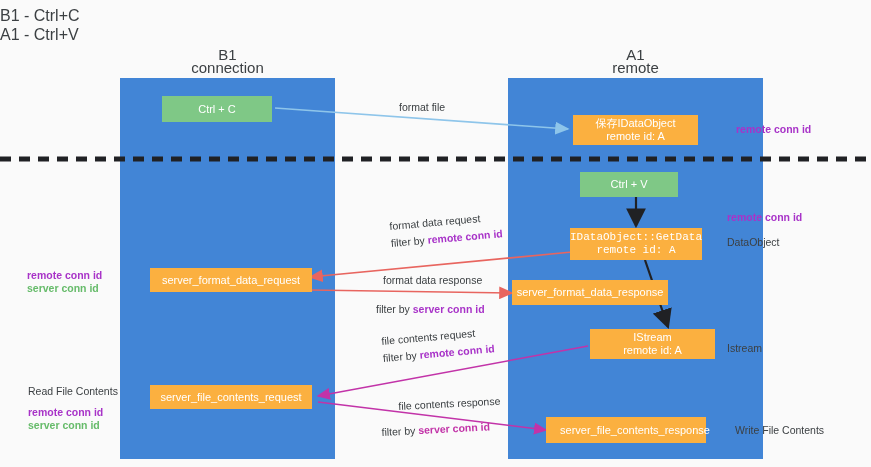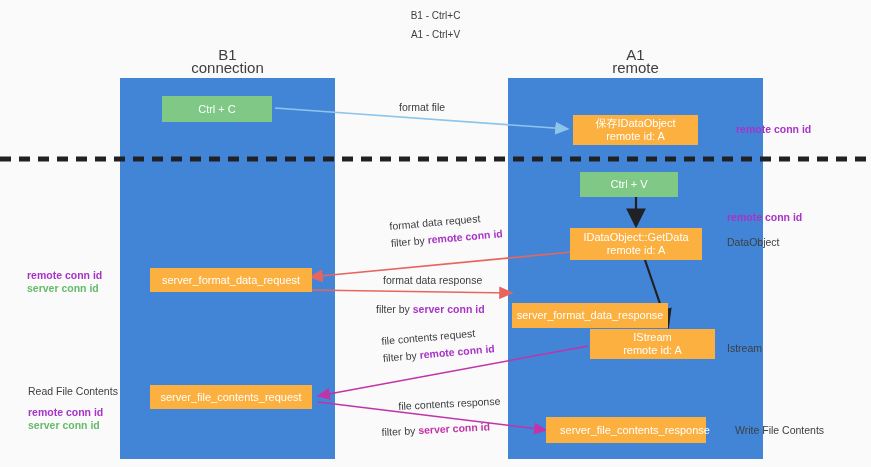--- a/index.html
+++ b/index.html
@@ -7,21 +7,21 @@
     width:871px;height:467px;
     background:#fafafa;
     font-family:"Liberation Sans","DejaVu Sans",sans-serif;
     overflow:hidden;
   }
   #stage{position:relative;width:871px;height:467px;}
 
   
   .title{
     position:absolute;left:0;top:6px;width:871px;
-    text-align:center;color:#3c4043;font-size:10px;line-height:19px;
+    color:#3c4043;font-size:16px;line-height:19px;
     white-space:pre-line;
   }
 
   
   .colhead{
     position:absolute;text-align:center;color:#3c4043;
     font-size:15px;line-height:13px;white-space:pre-line;
   }
 
   
@@ -98,26 +98,26 @@
     <line x1="0" y1="159" x2="871" y2="159" stroke="#202124" stroke-width="5" stroke-dasharray="11 8"></line>
   </svg>
 
   <div class="box green" style="left:162px;top:96px;width:110px;height:26px;">Ctrl + C</div>
 
   <div class="box orange" style="left:573px;top:115px;width:125px;height:30px;">保存IDataObject
 remote id: A</div>
 
   <div class="box green" style="left:580px;top:172px;width:98px;height:25px;">Ctrl + V</div>
 
-  <div class="box orange" style="left:570px;top:228px;width:132px;height:32px;">IDataObject::GetData
+  <div class="box orange" style="left:570px;top:228px;width:132px;height:32px;font-family:Liberation Mono, monospace;">IDataObject::GetData
 remote id: A</div>
 
   <div class="box orange" style="left:150px;top:268px;width:162px;height:24px;">server_format_data_request</div>
 
-  <div class="box orange" style="left:512px;top:280px;width:156px;height:25px;margin-top:23px;">server_format_data_response</div>
+  <div class="box orange" style="left:512px;top:280px;width:156px;height:25px;">server_format_data_response</div>
 
   <div class="box orange" style="left:590px;top:329px;width:125px;height:30px;">IStream
 remote id: A</div>
 
   <div class="box orange" style="left:150px;top:385px;width:162px;height:24px;">server_file_contents_request</div>
 
   <div class="box orange" style="left:546px;top:417px;width:160px;height:26px;padding-left:18px;">server_file_contents_response</div>
 
   <div class="lbl dark" style="left:399px;top:101px;">format file</div>
 

